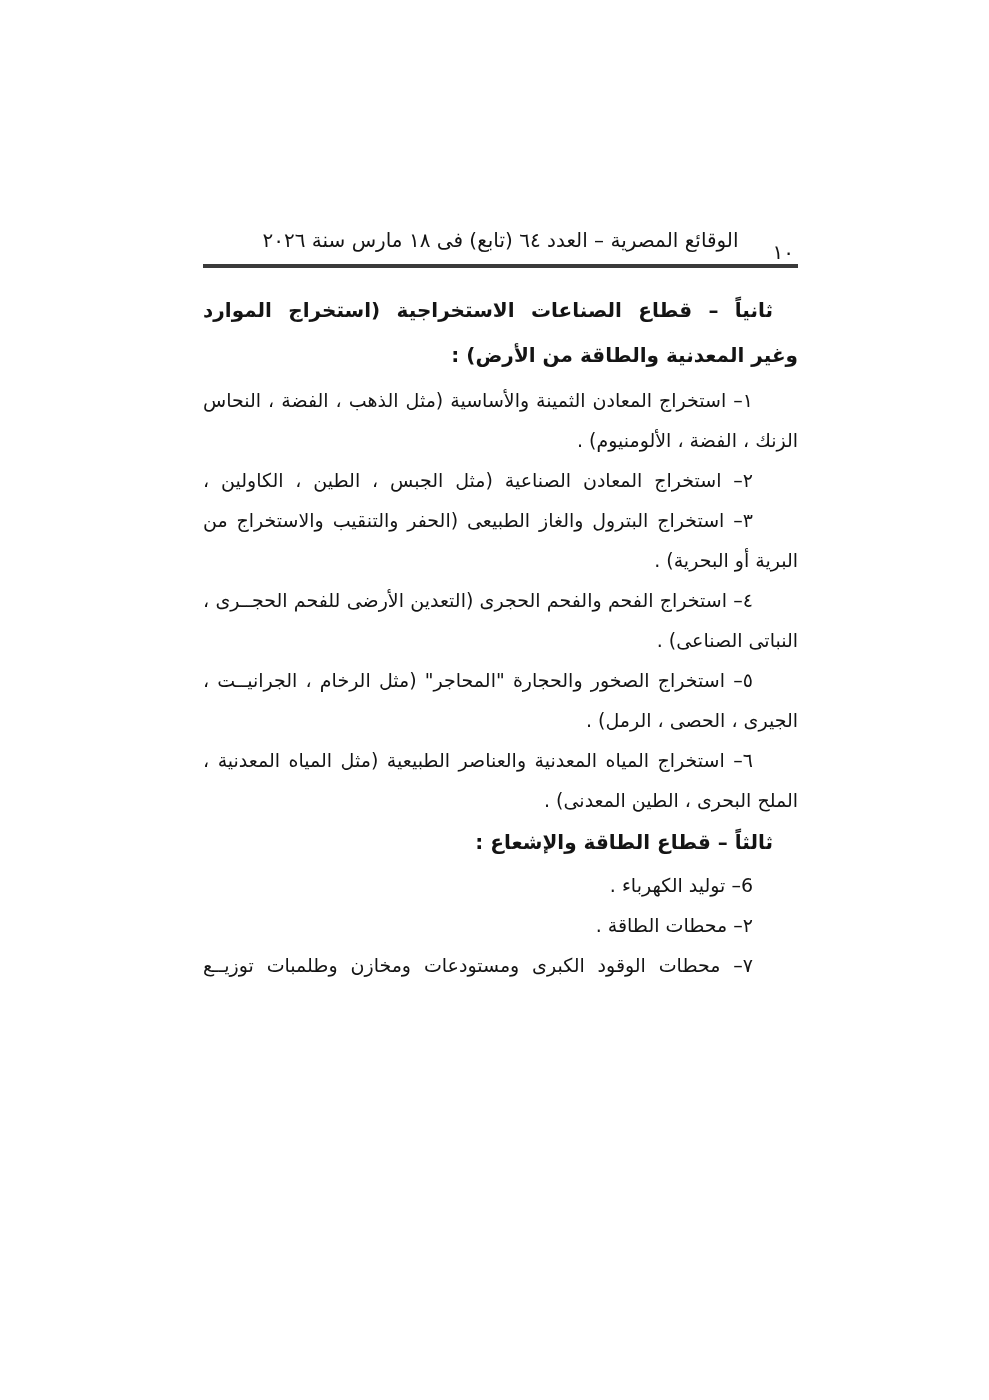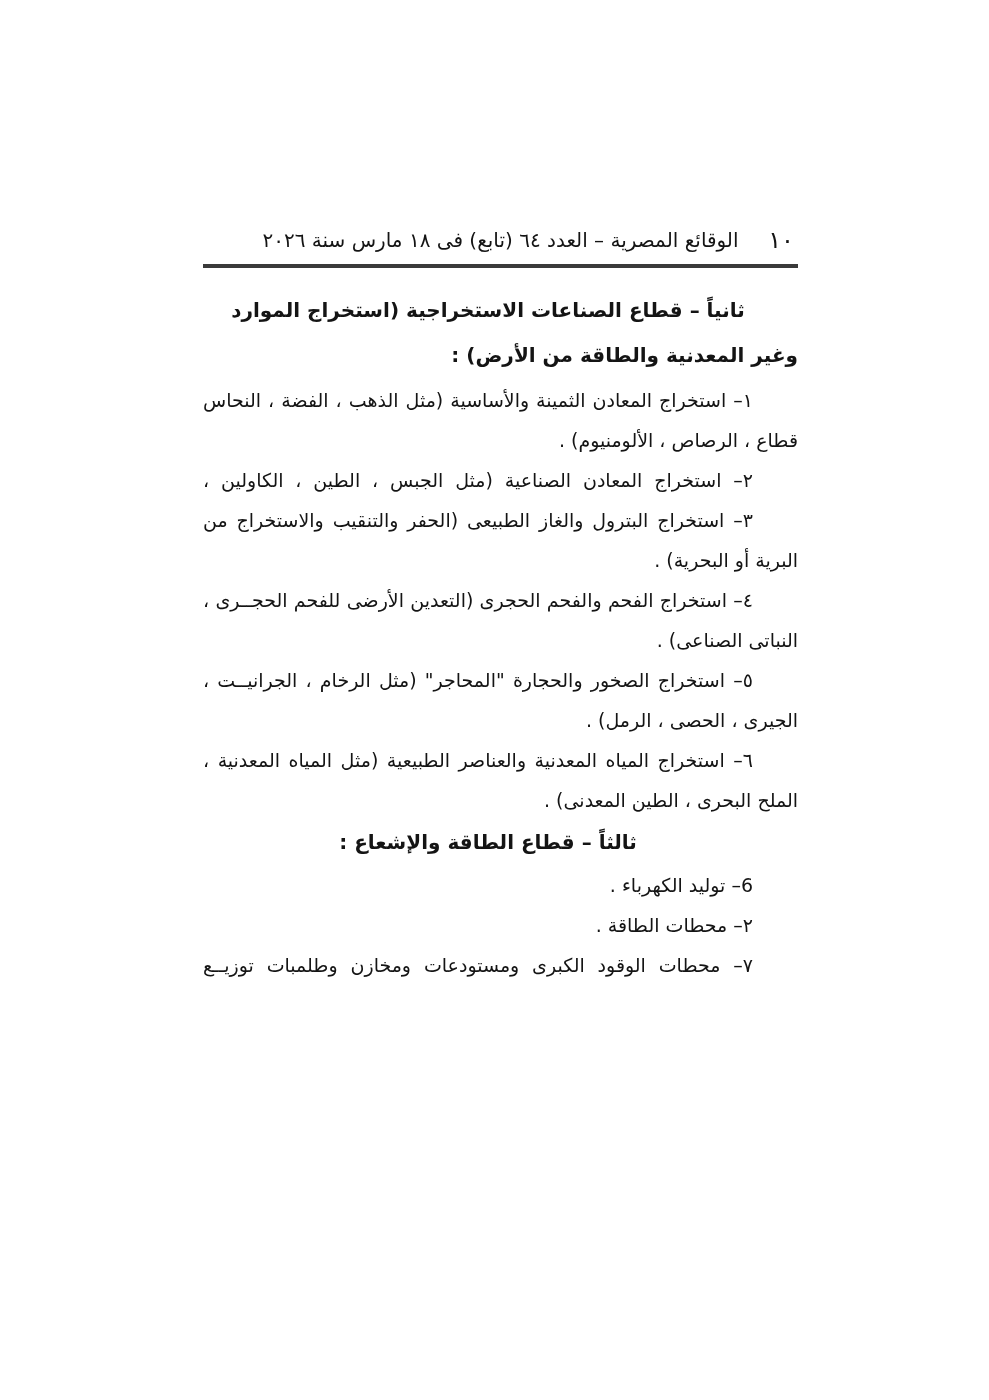--- a/index.html
+++ b/index.html
@@ -29,22 +29,22 @@
     text-align: center;
     font-size: 20px;
     line-height: 36px;
     padding-left: 40px; 
     padding-right: 40px;
     white-space: nowrap;
   }
   .page-number {
     position: absolute;
     right: 4px;
-    top: 0;
-    font-size: 24px;
+    top: 12px;
+    font-size: 20px;
     line-height: 36px;
   }
   .rule {
     position: absolute;
     top: 264px;
     left: 195px;
     width: 595px;
     height: 4px;
     background: #3a3a3a;
   }
@@ -68,21 +68,21 @@
     font-size: 19px;
     line-height: 40px;
     height: 40px;
     overflow: hidden;
   }
   .j {
     text-align: justify;
     text-align-last: justify;
   }
   .ind { padding-right: 45px; }
-  .ind-h { padding-right: 25px; text-align: center; }
+  .ind-h { padding-right: 25px; }
 </style>
 </head>
 <body>
 
 <div class="page">
 
   <div class="header">
     <div class="header-title">الوقائع المصرية – العدد ٦٤ (تابع) فى ١٨ مارس سنة ٢٠٢٦</div>
     <div class="page-number">١٠</div>
   </div>
@@ -91,21 +91,21 @@
 
   <div class="content">
 
     <div class="h-block">
       <div class="h j ind-h">ثانياً – قطاع الصناعات الاستخراجية (استخراج الموارد الطبيعية المعدنية</div>
       <div class="h">وغير المعدنية والطاقة من الأرض) :</div>
     </div>
 
     <div>
       <div class="b j ind">١– استخراج المعادن الثمينة والأساسية (مثل الذهب ، الفضة ، النحاس ، الحديد ،</div>
-      <div class="b">قطاع ، الرصاص ، الألومنيوم) .</div>
+      <div class="b">الزنك ، الفضة ، الألومنيوم) .</div>
     </div>
 
     <div>
       <div class="b j ind">٢– استخراج المعادن الصناعية (مثل الجبس ، الطين ، الكاولين ، الفوسفات ، الملح) .</div>
     </div>
 
     <div>
       <div class="b j ind">٣– استخراج البترول والغاز الطبيعى (الحفر والتنقيب والاستخراج من الحقــول</div>
       <div class="b">البرية أو البحرية) .</div>
     </div>

